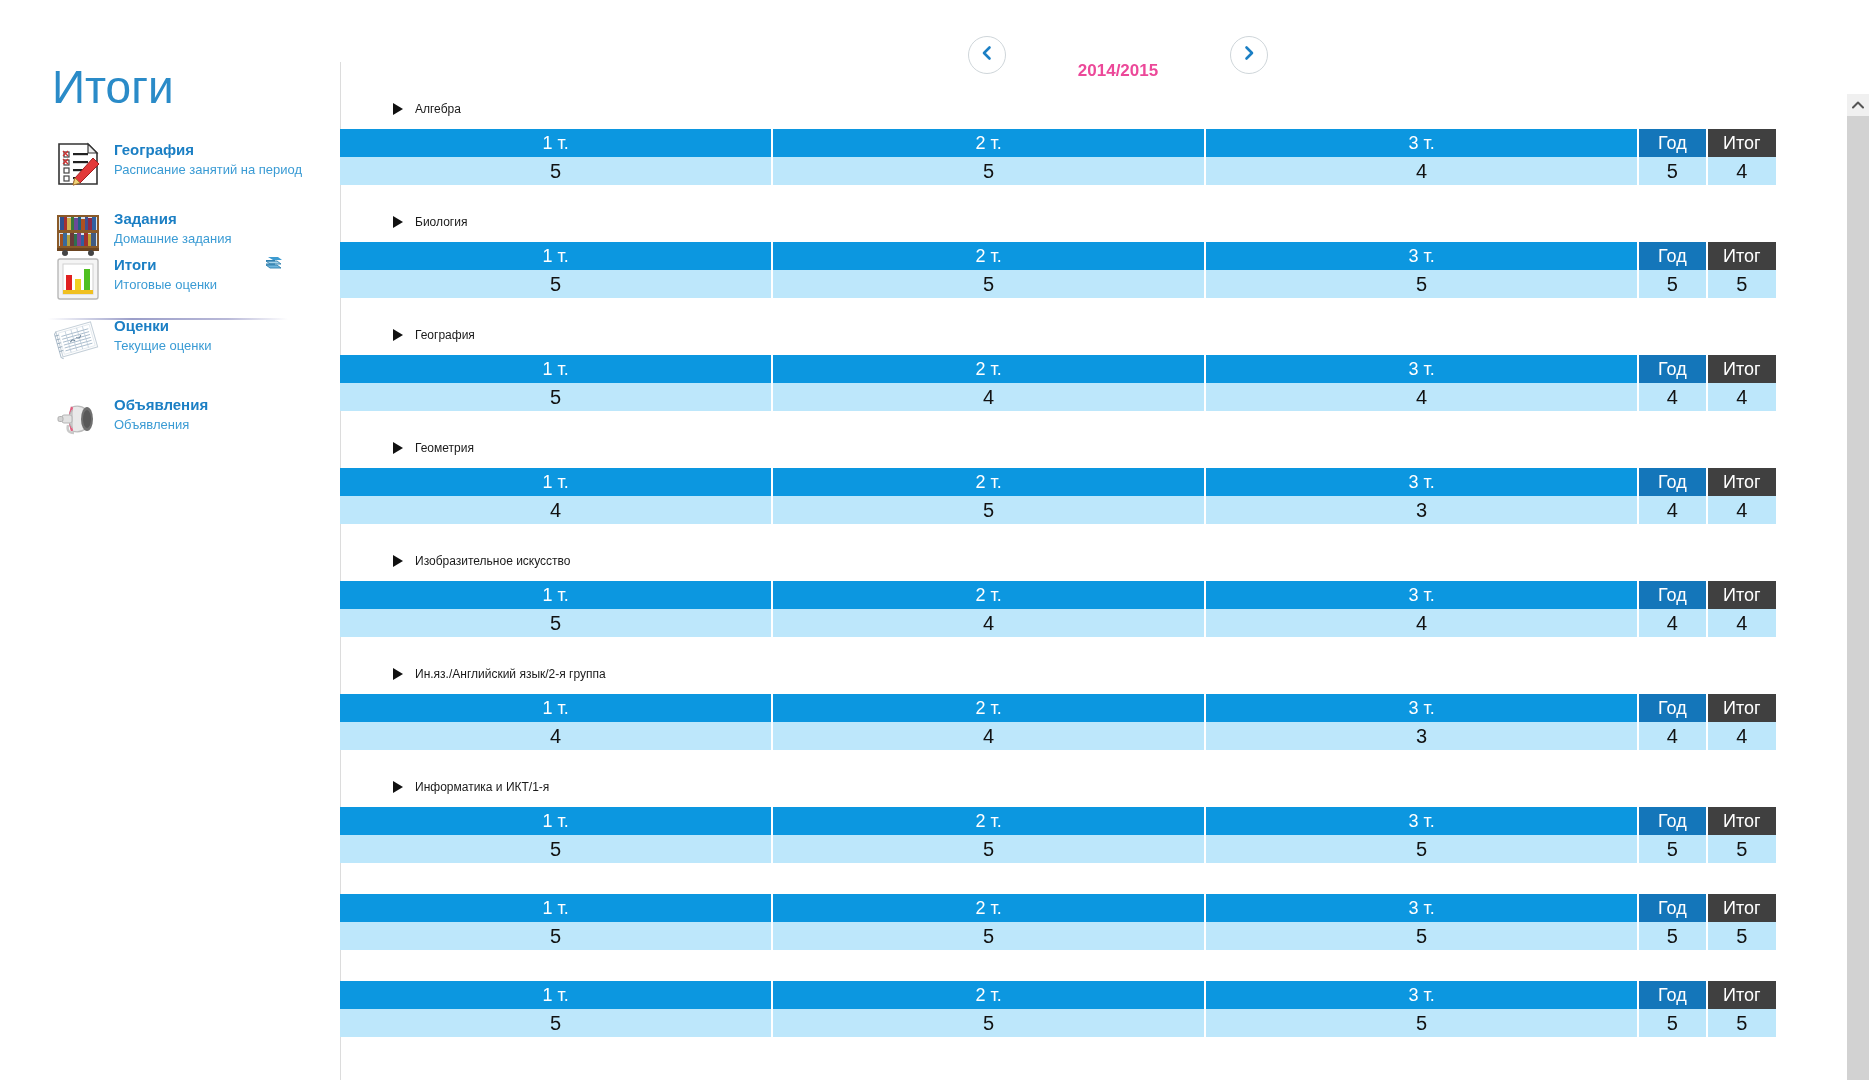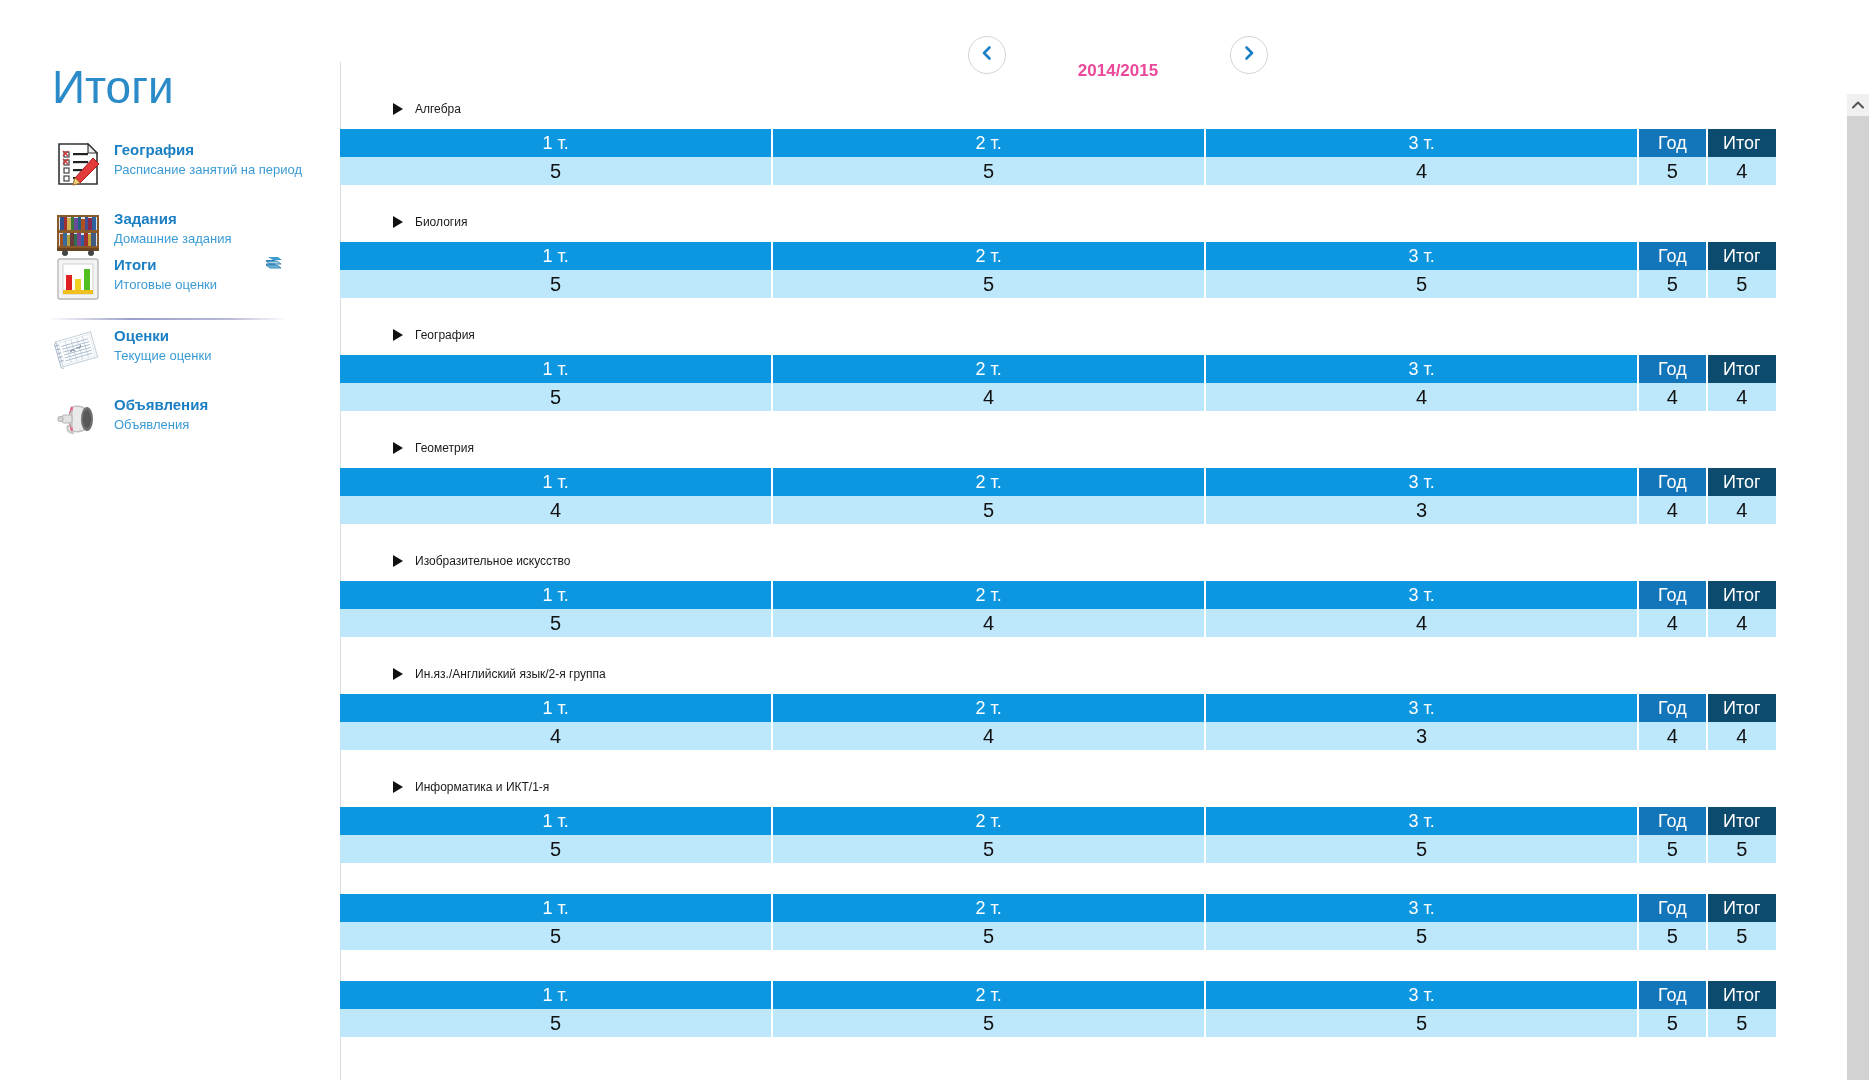--- a/index.html
+++ b/index.html
@@ -161,21 +161,21 @@
     border-right: none;
   }
   .grade-table th {
     height: 28px;
     font-size: 18px;
     font-weight: normal;
     color: #ffffff;
     background: #0c97e0;
   }
   .grade-table th.year-col { background: #1476ba; }
-  .grade-table th.total-col { background: #0c4a6e; }
+  .grade-table th.total-col { background: #404040; }
   .grade-table td {
     height: 28px;
     font-size: 20px;
     color: #121212;
     background: #bde7fb;
   }
   .spacer-row { height: 24px; }
 
   
   #scrollbar {
@@ -299,21 +299,21 @@
       <path d="M4 3 H14 L18 6 H9 Z" fill="#3d9bd0"></path>
       <path d="M2 7 H13 L17 10 H6 Z" fill="#a8d4ea" stroke="#2f7fae" stroke-width="0.9"></path>
       <path d="M2 11 H13 L17 14 H6 Z" fill="#6fb6dd" stroke="#2f7fae" stroke-width="0.9"></path>
       <rect x="2" y="6" width="9" height="1.3" fill="#2f7fae"></rect>
       <rect x="2" y="9.5" width="9" height="1.3" fill="#2f7fae"></rect>
     </svg>
   </div>
 
   <div id="nav-divider"></div>
 
-  <div class="nav-item" style="top:324px">
+  <div class="nav-item" style="top:314px">
     <span class="nav-ico">
       <svg width="52" height="52" viewBox="0 0 52 52">
         <g transform="rotate(-16 26 26)">
           <rect x="7" y="12" width="36" height="26" fill="#fdfdfd" stroke="#c4cfd8" stroke-width="1"></rect>
           <rect x="9" y="14" width="32" height="22" fill="#ffffff" stroke="#dde5ec" stroke-width="0.7"></rect>
           <g stroke="#9fb4c6" stroke-width="0.8">
             <path d="M11 18 H39"></path>
               <path d="M11 21 H39"></path>
               <path d="M11 24 H39"></path>
             <path d="M11 27 H39"></path>

